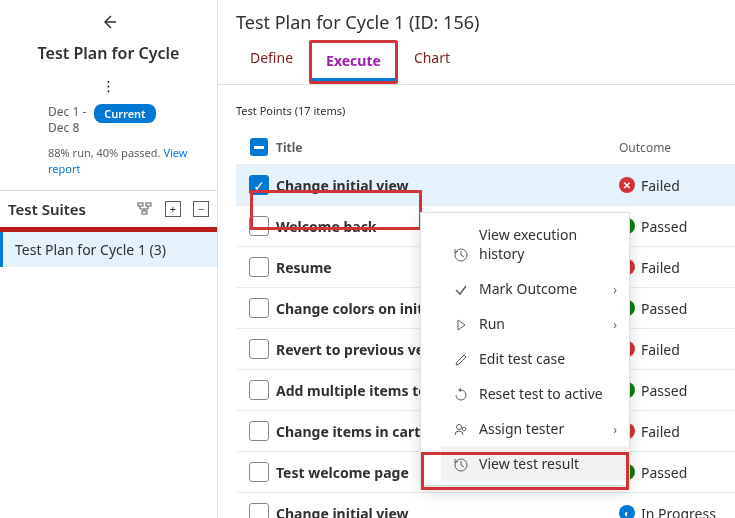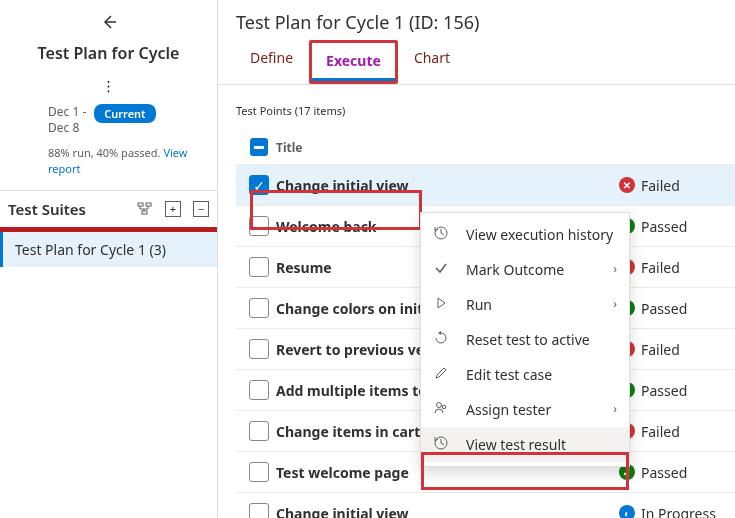--- a/index.html
+++ b/index.html
@@ -39,21 +39,21 @@
 .row.selected { background: #e5f1fb; }
 .checkbox { width: 20px; height: 20px; border: 1px solid #8a8886; border-radius: 3px; background:#fff; cursor:pointer; display:flex; align-items:center; justify-content:center; }
 .checkbox.checked { background: #0078d4; border-color:#0078d4; color:#fff; }
 .outcome { display:flex; align-items:center; gap:6px; }
 .oicon { width:16px; height:16px; border-radius:50%; display:flex; align-items:center; justify-content:center; color:#fff; font-size:10px; font-weight:bold; }
 .oicon.passed { background:#107c10; }
 .oicon.failed { background:#d13438; }
 .oicon.progress { background:#0078d4; }
 .hl-row { position:absolute; border:3px solid #d13438; pointer-events:none; width:172px; height:40px; left:250px; top:190px; z-index:5; }
 .ctx-menu { position:absolute; left: 420px; top: 212px; width: 210px; background:#fff; border:1px solid #e1dfdd; box-shadow: 0 6px 14px rgba(0,0,0,.15); z-index:10; padding:4px 0;}
-.ctx-item { display:flex; align-items:flex-start; padding: 8px 12px; gap:17px; font-size:14px; cursor:pointer; }
+.ctx-item { display:flex; align-items:flex-end; padding: 8px 12px; gap:10px; font-size:14px; cursor:pointer;margin-left:20px; }
 .ctx-item:hover, .ctx-item.hover { background:#f3f2f1; }
 .ctx-icon { width:16px; height:16px; display:flex; align-items:center; justify-content:center; color:#605e5c; }
 .ctx-label { flex:1; }
 .ctx-chevron { color:#605e5c; font-size:12px; }
 .hl-menu { position:absolute; border:3px solid #d13438; pointer-events:none; width:208px; height:38px; left:421px; top:452px; z-index:20; }
 svg { display:block; }
 </style>
 </head>
 <body>
 
@@ -112,20 +112,21 @@
       <div class="section-title">Test Points (17 items)</div>
       <div class="grid-header">
         <div class="col-check">
             <div class="hdr-check">
               <svg width="10" height="3" viewBox="0 0 10 3">
                 <rect width="10" height="3" fill="#fff"></rect>
               </svg>
             </div>
           </div>
         <div class="col-title">Title</div>
+        <div class="col-outcome">Outcome</div>
       </div>
 
       <div class="row selected">
         <div class="col-check">
             <div class="checkbox checked">✓</div>
           </div>
         <div class="col-title">Change initial view</div>
         <div class="col-outcome outcome">
             <span class="oicon failed">✕</span>
             <span>Failed</span>
@@ -243,33 +244,33 @@
         <svg width="14" height="14" viewBox="0 0 14 14">
           <path d="M4 2 L11 7 L4 12 Z" stroke="#605e5c" fill="none"></path>
         </svg>
       </span>
     <span class="ctx-label">Run</span>
     <span class="ctx-chevron">›</span>
   </div>
   <div class="ctx-item">
     <span class="ctx-icon">
         <svg width="14" height="14" viewBox="0 0 14 14">
+          <path d="M2 12 L3 9 L10 2 L12 4 L5 11 Z" stroke="#605e5c" fill="none"></path>
+        </svg>
+      </span>
+    <span class="ctx-label">Edit test case</span>
+  </div>
+  <div class="ctx-item">
+    <span class="ctx-icon">
+        <svg width="14" height="14" viewBox="0 0 14 14">
           <path d="M7 2 A5 5 0 1 1 2 7" stroke="#605e5c" fill="none"></path>
           <path d="M7 0 L7 4 L4 2 Z" fill="#605e5c"></path>
         </svg>
       </span>
     <span class="ctx-label">Reset test to active</span>
-  </div>
-  <div class="ctx-item">
-    <span class="ctx-icon">
-        <svg width="14" height="14" viewBox="0 0 14 14">
-          <path d="M2 12 L3 9 L10 2 L12 4 L5 11 Z" stroke="#605e5c" fill="none"></path>
-        </svg>
-      </span>
-    <span class="ctx-label">Edit test case</span>
   </div>
   <div class="ctx-item">
     <span class="ctx-icon">
         <svg width="14" height="14" viewBox="0 0 14 14">
           <circle cx="5" cy="4" r="2.5" stroke="#605e5c" fill="none"></circle>
           <path d="M1 12 A4 4 0 0 1 9 12" stroke="#605e5c" fill="none"></path>
           <circle cx="10" cy="6" r="1.8" stroke="#605e5c" fill="none"></circle>
         </svg>
       </span>
     <span class="ctx-label">Assign tester</span>

